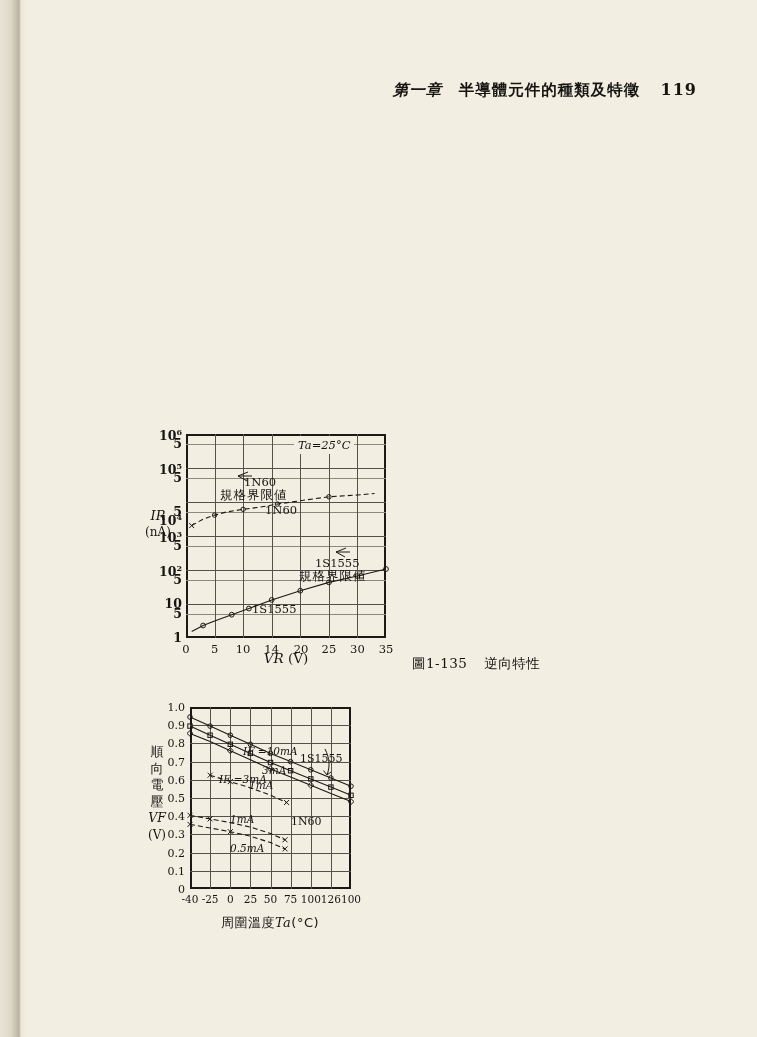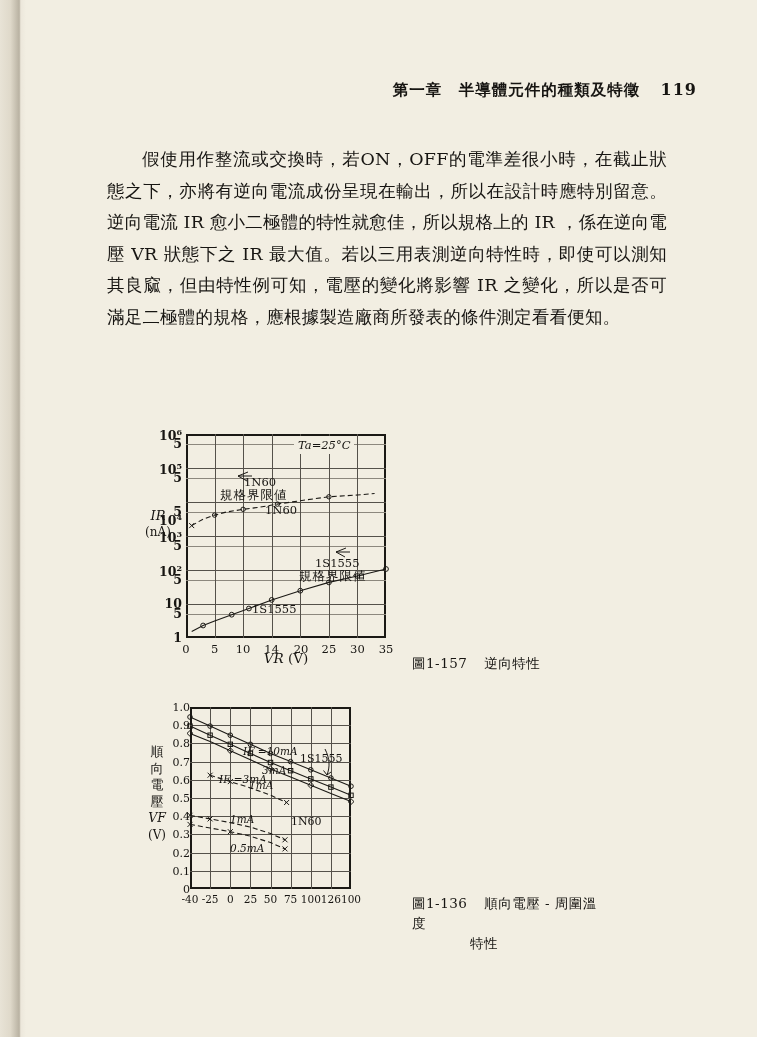--- a/index.html
+++ b/index.html
@@ -14,21 +14,21 @@
   
   .gutter{position:absolute;left:0;top:0;width:26px;height:1037px;
     background:linear-gradient(to right,#e8e3d6 0%,#dfd9ca 40%,#b9b2a2 74%,#ece7db 80%,#f2eee2 100%);
     }
   .page{position:absolute;left:0;top:0;width:757px;height:1037px;}
 
   
   .header{position:absolute;left:0;top:80px;width:757px;text-align:right;
     padding-right:60px;box-sizing:border-box;
     font-size:15.5px;letter-spacing:1px;font-weight:700;}
-  .header .chap{margin-right:10px;}
+  .header .chap{margin-right:10px;font-style:italic;}
   .header .sec{margin-right:14px;margin-top:48px;}
   .header .pageno{font-family:"DejaVu Serif",serif;font-weight:700;font-size:16px;}
 
   
   .body-text{position:absolute;left:107px;top:122px;width:560px;
     font-size:17.5px;line-height:31.5px;letter-spacing:0.2px;
     text-align:justify;}
   .para{margin:0 0 0 0;}
   .para.p2{margin-top:22px;text-indent:2em;}
   .ital{font-style:italic;}
@@ -66,21 +66,21 @@
 
   .cap{position:absolute;font-size:13.5px;letter-spacing:0.5px;}
   .cap1{left:412px;top:655px;}
   .cap2{left:412px;top:893px;width:190px;line-height:20px;}
   .cap .cjk{margin-left:12px;}
 
   
   .fig2{position:absolute;left:190px;top:707px;width:161px;height:182px;}
   .fig2 .plotbox{position:absolute;left:0;top:0;width:161px;height:182px;
     border:2px solid #1b1915;box-sizing:border-box;}
-  .ylab-f2{position:absolute;right:100%;font-size:11px;
+  .ylab-f2{position:absolute;right:100%;margin-right:5px;font-size:11px;
     transform:translateY(-50%);font-family:"DejaVu Serif",serif;white-space:nowrap;}
   .xlab-f2{position:absolute;top:100%;margin-top:4px;font-size:10.5px;
     transform:translateX(-50%);font-family:"DejaVu Serif",serif;white-space:nowrap;}
   .axis-title-y2{position:absolute;left:146px;top:744px;width:22px;
     text-align:center;font-size:13px;line-height:16.5px;
     font-family:"DejaVu Sans","Liberation Sans",sans-serif;}
   .axis-title-y2 .it{font-style:italic;font-family:"DejaVu Serif",serif;font-size:12.5px;}
   .axis-title-y2 .u{font-family:"DejaVu Serif",serif;font-size:12px;}
   .axis-title-x2{position:absolute;left:170px;top:914px;width:200px;
     text-align:center;font-size:13px;letter-spacing:0.5px;
@@ -99,21 +99,20 @@
 <div class="page">
   <div class="gutter"></div>
 
   <div class="header">
     <span class="chap">第一章</span>
     <span class="sec">半導體元件的種類及特徵</span>
     <span class="pageno">119</span>
   </div>
 
   <div class="body-text">
-    <p class="para p2">假使用作整流或交換時，若ON，OFF的電準差很小時，在截止狀態之下，亦將有逆向電流成份呈現在輸出，所以在設計時應特別留意。逆向電流 IR 愈小二極體的特性就愈佳，所以規格上的 IR ，係在逆向電壓 VR 狀態下之 IR 最大值。若以三用表測逆向特性時，即使可以測知其良窳，但由特性例可知，電壓的變化將影響 IR 之變化，所以是否可滿足二極體的規格，應根據製造廠商所發表的條件測定看看便知。</p>
   </div>
 
   <div class="axis-title-y1">
     <div class="ital">IR</div>
     <div class="u">(nA)</div>
   </div>
 
   <div class="fig1">
     <div class="plotbox"></div>
 
@@ -198,21 +197,21 @@
     <div class="note cjk" style="left:113px;top:134px;">規格界限値</div>
     <div class="note" style="left:66px;top:168px;">1S1555</div>
   </div>
 
   <div class="axis-title-x1">
     <span>VR</span>
     <span class="u">(V)</span>
   </div>
 
   <div class="cap cap1">
-    <span>圖1-157</span>
+    <span>圖1-135</span>
     <span class="cjk">逆向特性</span>
   </div>
 
   <div class="axis-title-y2">
     <div>順</div>
     <div>向</div>
     <div>電</div>
     <div>壓</div>
     <div class="it">VF</div>
     <div class="u">(V)</div>
@@ -327,19 +326,17 @@
     <div class="note" style="left:53px;top:38px;font-size:10.5px;font-style:italic">IF =10mA</div>
     <div class="note" style="left:72px;top:57px;font-size:10.5px;font-style:italic">3mA</div>
     <div class="note" style="left:59px;top:72px;font-size:10.5px;font-style:italic">1mA</div>
     <div class="note" style="left:110px;top:45px;font-size:11px">1S1555</div>
     <div class="note" style="left:29px;top:66px;font-size:10.5px;font-style:italic">IF =3mA</div>
     <div class="note" style="left:40px;top:106px;font-size:10.5px;font-style:italic">1mA</div>
     <div class="note" style="left:40px;top:135px;font-size:10.5px;font-style:italic">0.5mA</div>
     <div class="note" style="left:101px;top:108px;font-size:11px">1N60</div>
   </div>
 
-
-  <div class="cap cap2">
-    <span>圖1-136</span>
-    <span class="cjk">順向電壓 - 周圍溫度</span>
-    <div style="margin-left:58px">特性</div>
-  </div>
+  <div class="axis-title-x2">
+    <span>周圍溫度</span><span class="it">Ta</span><span>(°C)</span>
+  </div>
+
 </div>
 
 </body></html>

